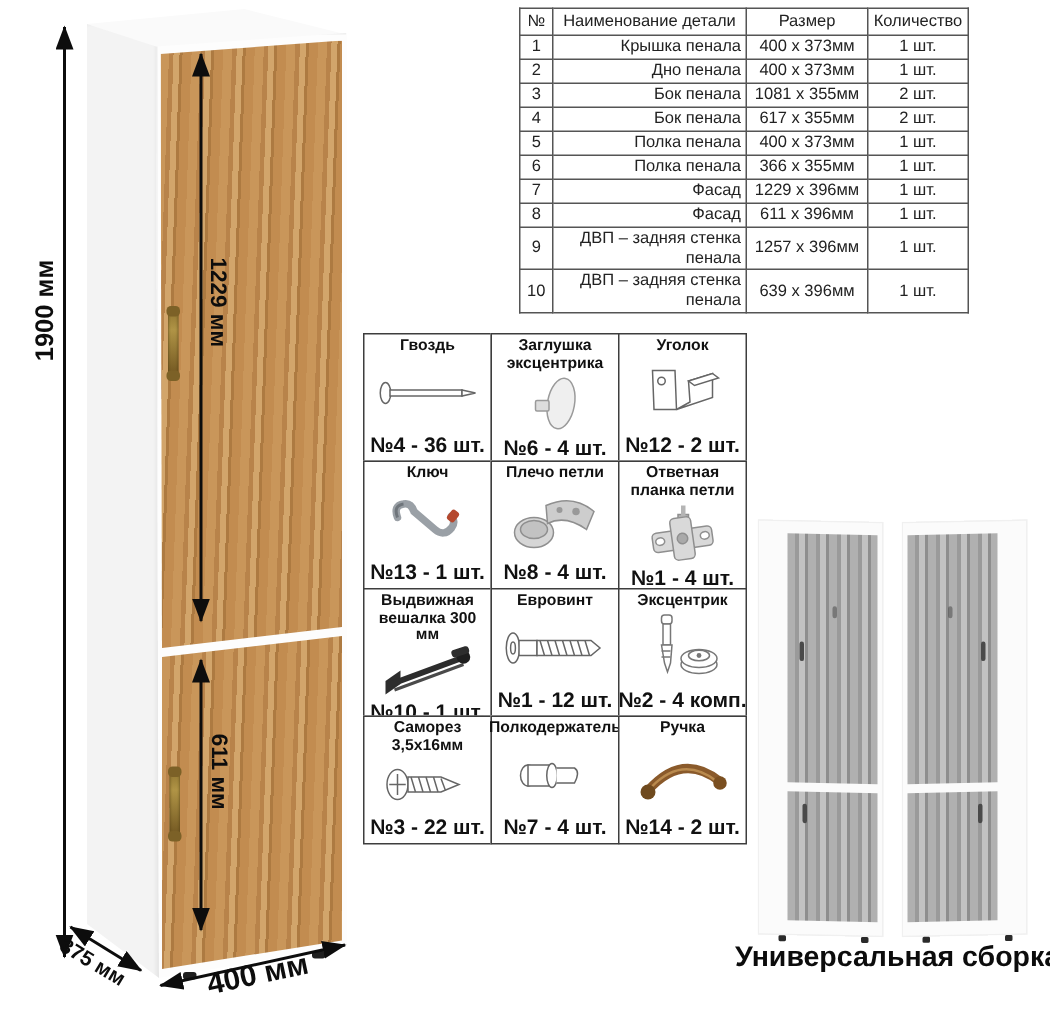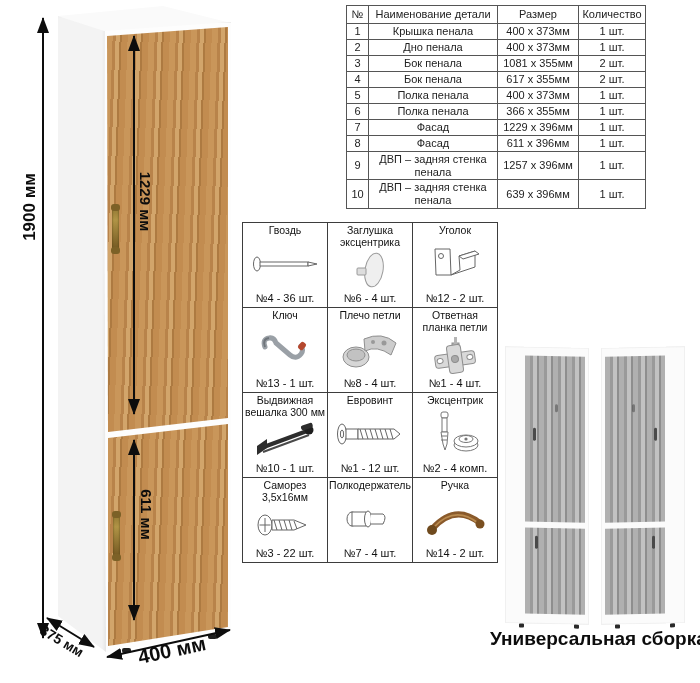--- a/index.html
+++ b/index.html
@@ -39,32 +39,32 @@
   #label-lower{left:110px;top:506px;width:72px;font-size:15px;transform:rotate(90deg);}
   #label-depth{left:22px;top:633px;width:80px;font-size:14px;transform:rotate(31deg);}
   #label-width{left:122px;top:639px;width:100px;font-size:20px;transform:rotate(-12deg);}
   
   #parts-table{position:absolute;left:346px;top:5px;border-collapse:collapse;
                font-size:11px;line-height:1.15;color:#222;}
   #parts-table th,#parts-table td{border:1px solid #555;padding:1px 3px;background:#fff;}
   #parts-table th{font-weight:normal;text-align:center;height:15px;}
   #parts-table td{height:13px;}
   .col-num{width:15px;text-align:center;}
-  .col-name{width:122px;text-align:center;}
+  .col-name{width:122px;text-align:right;}
   .col-size{width:74px;text-align:center;margin-top:20px;}
   .col-qty{width:60px;text-align:center;}
   
   #hardware-grid{position:absolute;left:242px;top:222px;display:grid;
                  grid-template-columns:repeat(3,85px);grid-auto-rows:85px;}
   .hw-cell{border:1px solid #3d3d3d;margin:0 -1px -1px 0;background:#fff;
            display:flex;flex-direction:column;align-items:center;box-sizing:border-box;
            padding:2px 1px;}
-  .hw-title{font-size:10.5px;font-weight:normal;text-align:center;line-height:1.1;color:#111;}
+  .hw-title{font-size:10.5px;font-weight:bold;text-align:center;line-height:1.1;color:#111;}
   .hw-icon{flex:1;display:flex;align-items:center;justify-content:center;}
-  .hw-count{font-size:11px;font-weight:normal;color:#111;padding-bottom:1px;white-space:nowrap;}
+  .hw-count{font-size:14px;font-weight:bold;color:#111;padding-bottom:1px;white-space:nowrap;}
   
   #assembled-view{position:absolute;left:490px;top:340px;width:210px;height:343px;}
   .cab{position:absolute;top:7px;width:84px;height:277px;background:#fbfbfb;
        box-shadow:inset 0 0 0 1px #f0f0f0;}
   #cab-a{left:15px;transform:skewY(1.2deg);}
   #cab-b{left:111px;transform:skewY(-1.2deg);}
   .gray-wood{position:absolute;background:
      repeating-linear-gradient(90deg,#b0b0b0 0px,#b0b0b0 5px,#9a9a9a 5px,#9a9a9a 8px,
         #c2c2c2 8px,#c2c2c2 12px,#8e8e8e 12px,#8e8e8e 14px);}
   .door-u{top:9px;height:166px;} .door-l{top:181px;height:86px;}

